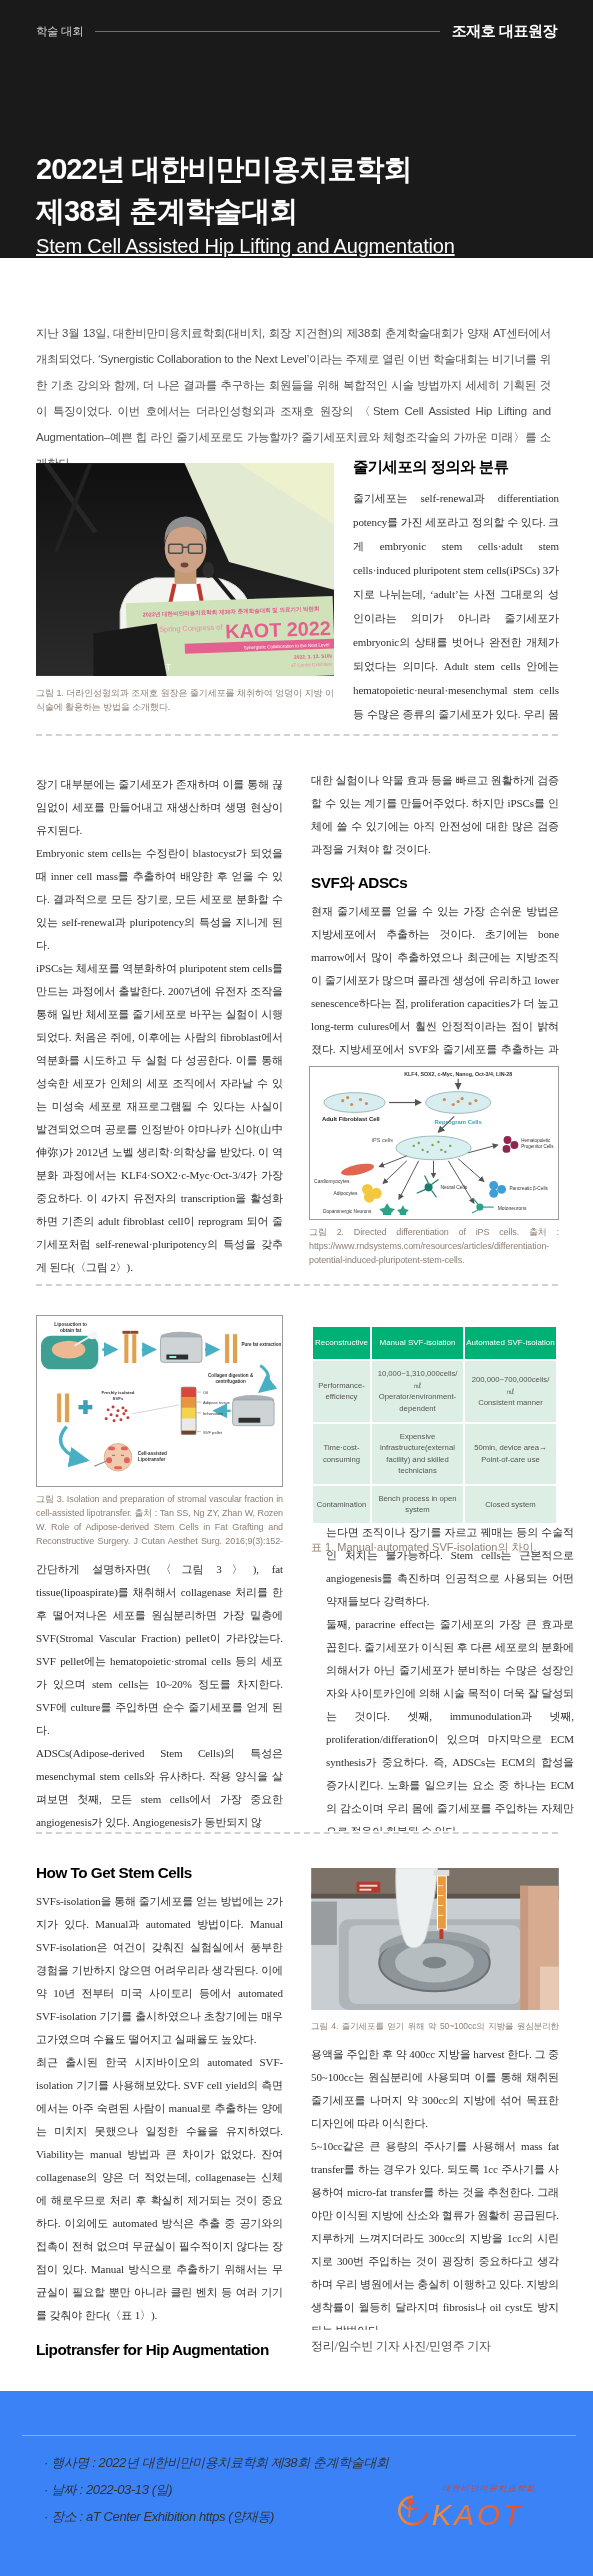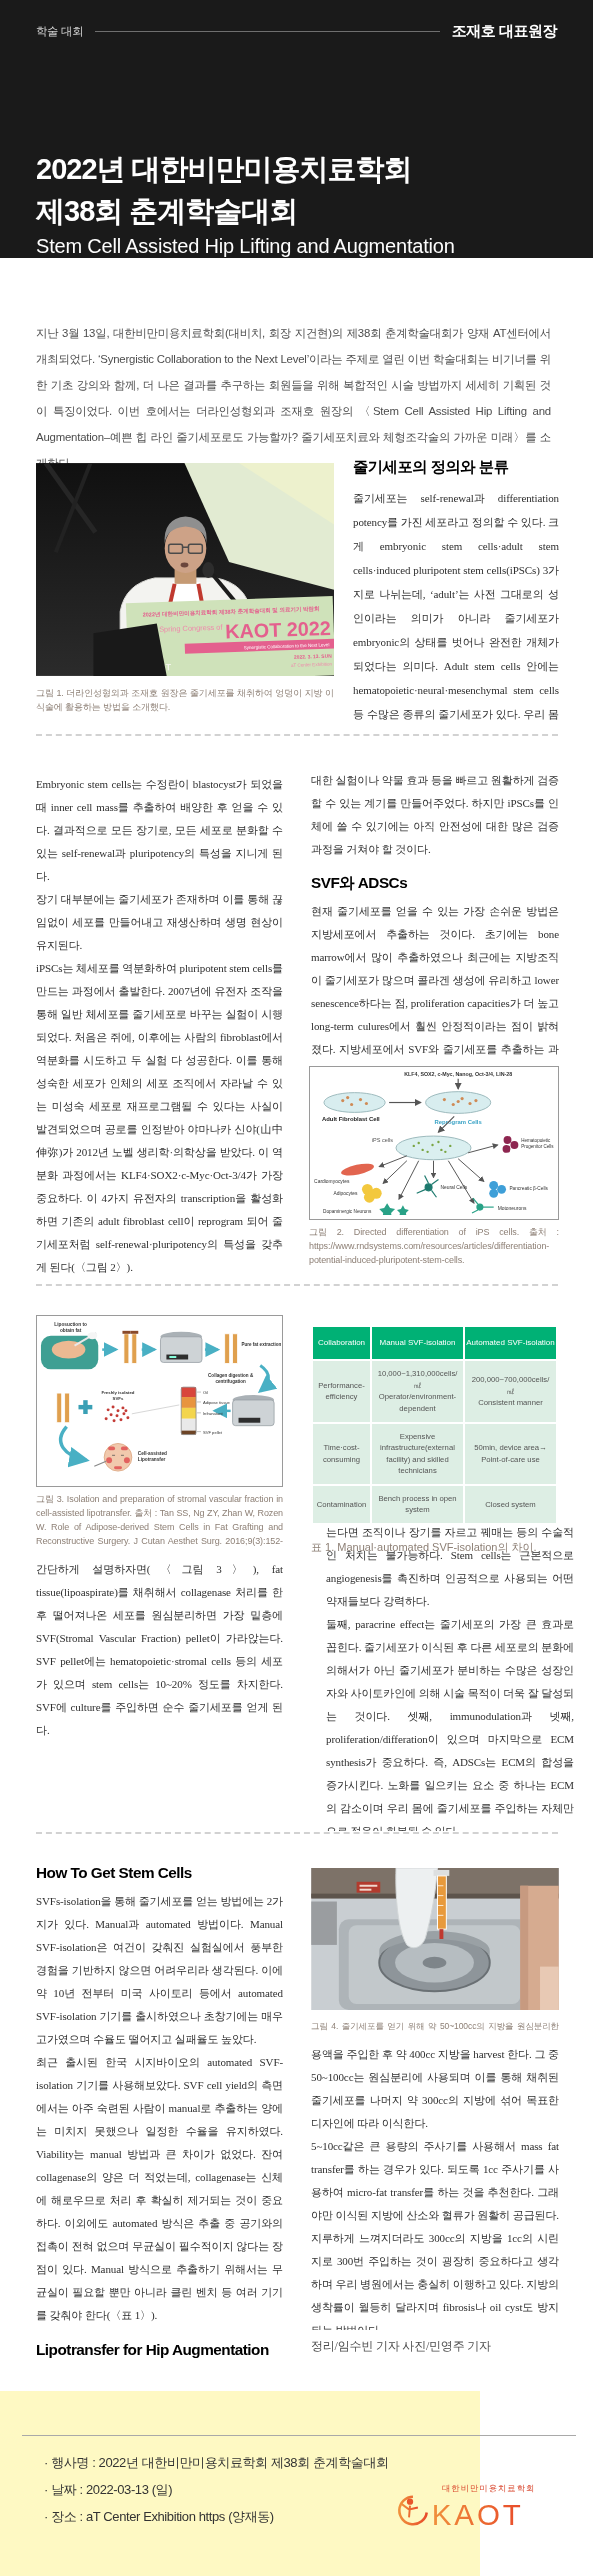--- a/index.html
+++ b/index.html
@@ -5,21 +5,21 @@
   html,body{margin:0;padding:0;background:#fff;}
   .page{position:relative;width:593px;height:2576px;background:#ffffff;overflow:hidden;
         font-family:"Liberation Sans",sans-serif;color:#2e2e2e;}
   
   .hero{position:absolute;top:0;left:0;width:593px;height:258px;background:#1a1a1a;color:#fff;}
   .kicker-row{position:absolute;top:22px;left:36px;right:36px;display:flex;align-items:center;}
   .kicker{font-size:11.4px;color:#d6d6d6;letter-spacing:-0.3px;white-space:nowrap;}
   .kicker-rule{flex:1;height:1px;background:#6f6f6f;margin:0 12px;}
   .author{font-size:15px;font-weight:700;color:#fff;white-space:nowrap;letter-spacing:-0.5px;}
   .hero-title{position:absolute;top:148px;left:36px;font-size:29px;line-height:42px;font-weight:700;letter-spacing:-1px;}
-  .hero-sub{position:absolute;top:235px;left:36px;font-size:20px;font-weight:400;letter-spacing:-0.2px;color:#fdfdfd;}
+  .hero-sub{position:absolute;top:235px;left:36px;font-size:20px;font-weight:400;letter-spacing:-0.2px;color:#fdfdfd;text-decoration:underline;}
   
   .intro{position:absolute;top:320px;left:36px;width:515px;font-size:11.4px;line-height:26px;
          color:#4d4d4d;text-align:justify;letter-spacing:-0.2px;}
   .serif{font-family:"Liberation Serif","DejaVu Serif",serif;}
   .bodytext{font-size:11px;line-height:23px;text-align:justify;color:#2f2f2f;letter-spacing:-0.1px;}
   .bodytext p{margin:0;}
   .h-sec{font-family:"Liberation Sans",sans-serif;font-size:15.3px;font-weight:700;color:#000000;
          letter-spacing:-0.5px;margin:0 0 8px 0;}
   .cap{font-size:9px;line-height:1.55;color:#8e8076;text-align:justify;letter-spacing:-0.1px;}
   .dash{position:absolute;left:36px;width:522px;border-top:2px dashed #d2d2d2;}
@@ -28,21 +28,21 @@
           font-size:12px;color:#4c4c4c;letter-spacing:-0.2px;}
   
   .tblwrap{position:absolute;top:1325px;left:311px;width:247px;}
   table.svf{border-collapse:separate;border-spacing:2px;width:247px;table-layout:fixed;}
   table.svf th{background:#00b175;color:#fff;font-weight:400;font-size:8px;padding:11px 1px;line-height:1.3;}
   table.svf td{background:#ddeee4;color:#555;font-size:7.7px;text-align:center;vertical-align:middle;
                padding:7px 3px;line-height:1.5;white-space:pre-line;}
   table.svf .c1{width:55px;}
   .tbl-cap{margin-top:15px;font-size:11px;color:#8e8076;}
   
-  .footer{position:absolute;top:2391px;left:0;width:480px;height:185px;background:#fef9c3;}
+  .footer{position:absolute;top:2391px;left:0;width:593px;height:185px;background:#3b82f6;font-style:italic;}
   .footer-rule{position:absolute;top:44px;left:22px;width:554px;height:1px;background:#a9a9a9;}
   .footer-items{position:absolute;top:63px;left:44px;font-size:13px;color:#333;letter-spacing:-0.4px;}
   .footer-items div{margin-bottom:9px;}
   .kaot{position:absolute;top:89px;left:394px;width:150px;height:59px;}
   
   .abs{position:absolute;overflow:hidden;}
 </style>
 </head>
 <body>
 
@@ -114,22 +114,22 @@
   </div>
 
   <div class="abs" style="top:457px;left:353px;width:206px;height:275px;">
     <div class="h-sec">줄기세포의 정의와 분류</div>
     <div class="bodytext serif" style="line-height:24px;">줄기세포는 self-renewal과 differentiation potency를 가진 세포라고 정의할 수 있다. 크게 embryonic stem cells·adult stem cells·induced pluripotent stem cells(iPSCs) 3가지로 나뉘는데, ‘adult’는 사전 그대로의 성인이라는 의미가 아니라 줄기세포가 embryonic의 상태를 벗어나 완전한 개체가 되었다는 의미다. Adult stem cells 안에는 hematopoietic·neural·mesenchymal stem cells 등 수많은 종류의 줄기세포가 있다. 우리 몸에 있는</div>
   </div>
 
   <div class="dash" style="top:734px;"></div>
 
   <div class="abs bodytext serif" style="top:773px;left:36px;width:247px;height:508px;">
+    <p>장기 대부분에는 줄기세포가 존재하며 이를 통해 끊임없이 세포를 만들어내고 재생산하며 생명 현상이 유지된다.</p>
     <p>Embryonic stem cells는 수정란이 blastocyst가 되었을 때 inner cell mass를 추출하여 배양한 후 얻을 수 있다. 결과적으로 모든 장기로, 모든 세포로 분화할 수 있는 self-renewal과 pluripotency의 특성을 지니게 된다.</p>
-    <p>장기 대부분에는 줄기세포가 존재하며 이를 통해 끊임없이 세포를 만들어내고 재생산하며 생명 현상이 유지된다.</p>
     <p>iPSCs는 체세포를 역분화하여 pluripotent stem cells를 만드는 과정에서 출발한다. 2007년에 유전자 조작을 통해 일반 체세포를 줄기세포로 바꾸는 실험이 시행되었다. 처음은 쥐에, 이후에는 사람의 fibroblast에서 역분화를 시도하고 두 실험 다 성공한다. 이를 통해 성숙한 세포가 인체의 세포 조직에서 자라날 수 있는 미성숙 세포로 재프로그램될 수 있다는 사실이 발견되었으며 공로를 인정받아 야마나카 신야(山中 伸弥)가 2012년 노벨 생리학·의학상을 받았다. 이 역분화 과정에서는 KLF4·SOX2·c-Myc·Oct-3/4가 가장 중요하다. 이 4가지 유전자의 transcription을 활성화하면 기존의 adult fibroblast cell이 reprogram 되어 줄기세포처럼 self-renewal·pluripotency의 특성을 갖추게 된다(〈그림 2〉).</p>
     <p>iPSCs 이론이 의학에 미치는 파장은 크다. 장기에</p>
   </div>
 
   <div class="abs" style="top:769px;left:311px;width:248px;height:293px;">
     <div class="bodytext serif">
       <p>대한 실험이나 약물 효과 등을 빠르고 원활하게 검증할 수 있는 계기를 만들어주었다. 하지만 iPSCs를 인체에 쓸 수 있기에는 아직 안전성에 대한 많은 검증과정을 거쳐야 할 것이다.</p>
     </div>
     <div class="h-sec" style="margin:12px 0 6px 0;">SVF와 ADSCs</div>
     <div class="bodytext serif">
@@ -349,27 +349,28 @@
       </g>
       <text x="102" y="141" font-size="4.8" font-weight="bold" fill="#333">Cell-assisted</text>
       <text x="102" y="147" font-size="4.8" font-weight="bold" fill="#333">Lipotransfer</text>
     </svg>
     </div>
     <div class="cap" style="margin-top:6px;">그림 3. Isolation and preparation of stromal vascular fraction in cell-assisted lipotransfer. 출처 : Tan SS, Ng ZY, Zhan W, Rozen W. Role of Adipose-derived Stem Cells in Fat Grafting and Reconstructive Surgery. J Cutan Aesthet Surg. 2016;9(3):152-156.</div>
   </div>
 
   <div class="abs bodytext serif" style="top:1558px;left:36px;width:247px;height:272px;">
     <p>간단하게 설명하자면(〈그림 3〉), fat tissue(lipoaspirate)를 채취해서 collagenase 처리를 한 후 떨어져나온 세포를 원심분리하면 가장 밑층에 SVF(Stromal Vascular Fraction) pellet이 가라앉는다. SVF pellet에는 hematopoietic·stromal cells 등의 세포가 있으며 stem cells는 10~20% 정도를 차지한다. SVF에 culture를 주입하면 순수 줄기세포를 얻게 된다.</p>
+    <p>ADSCs(Adipose-derived Stem Cells)의 특성은 mesenchymal stem cells와 유사하다. 작용 양식을 살펴보면 첫째, 모든 stem cells에서 가장 중요한 angiogenesis가 있다. Angiogenesis가 동반되지 않</p>
   </div>
 
   <div class="tblwrap">
     <table class="svf">
       <tbody>
           <tr>
-        <th class="c1">Collaboration</th>
+        <th class="c1">Reconstructive</th>
         <th>Manual SVF-isolation</th>
         <th>Automated SVF-isolation</th>
       </tr>
       <tr>
         <td class="c1">Performance-efficiency</td>
         <td>10,000~1,310,000cells/㎖
 Operator/environment-dependent</td>
         <td>200,000~700,000cells/㎖
 Consistent manner</td>
       </tr>

